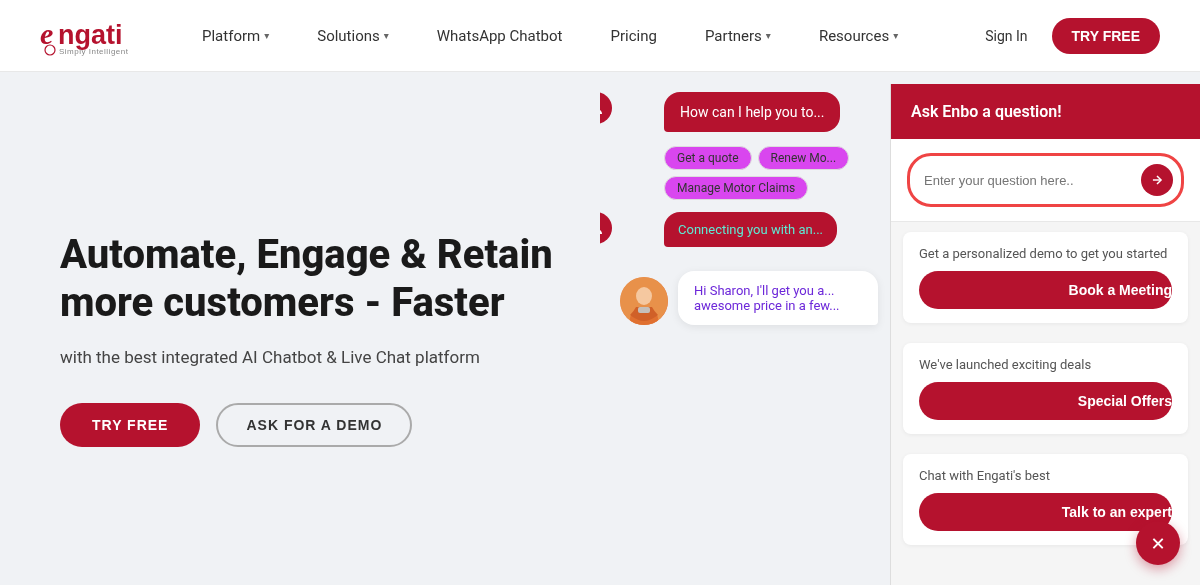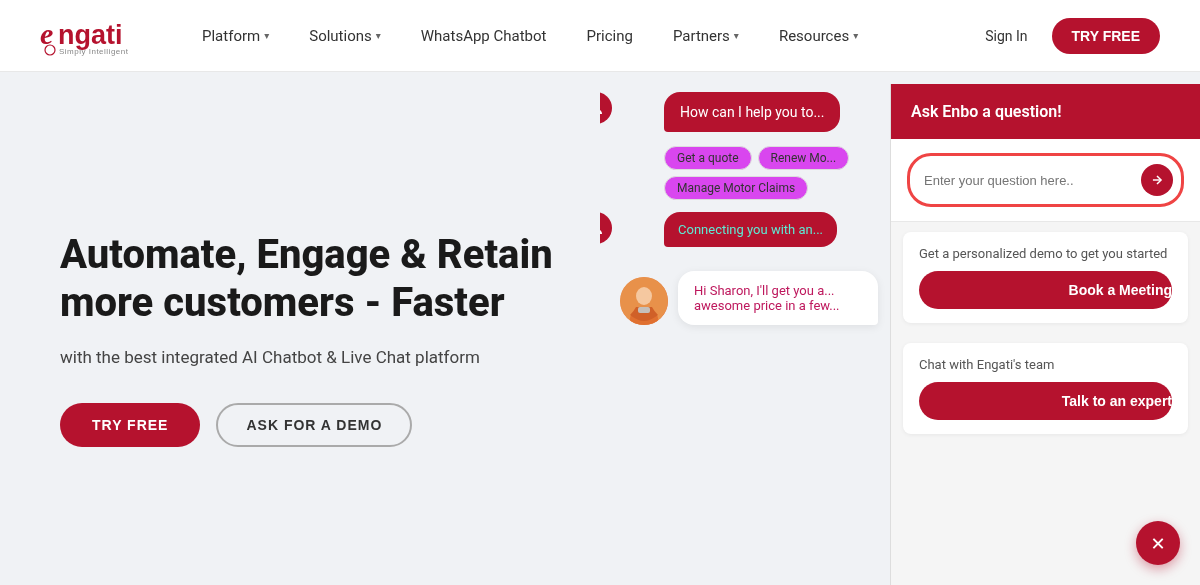--- a/index.html
+++ b/index.html
@@ -25,21 +25,21 @@
     }
     .logo-wrap {
       display: flex;
       align-items: center;
       margin-right: 40px;
       text-decoration: none;
     }
     .nav-items {
       display: flex;
       align-items: center;
-      gap: 16px;
+      gap: 24px;
       flex: 1;
     }
     .nav-item {
       display: flex;
       align-items: center;
       gap: 4px;
       padding: 8px 12px;
       font-size: 15px;
       color: #333;
       cursor: pointer;
@@ -214,21 +214,21 @@
       align-items: center;
       justify-content: center;
       overflow: hidden;
       flex-shrink: 0;
     }
     .chat-user-bubble {
       background: #fff;
       border-radius: 16px 16px 4px 16px;
       padding: 12px 16px;
       font-size: 13px;
-      color: #be185d;
+      color: #6d28d9;
       max-width: 200px;
       box-shadow: 0 2px 8px rgba(0,0,0,0.08);
     }
 
     
     .chat-panel {
       position: absolute;
       right: 0;
       top: 12px;
       width: 310px;
@@ -452,23 +452,27 @@
             </svg>
           </button>
         </div>
       </div>
 
       <div class="panel-card">
         <div class="panel-card-label">Get a personalized demo to get you started</div>
         <button class="panel-card-btn">Book a Meeting</button>
       </div>
 
-
       <div class="panel-card">
-        <div class="panel-card-label">Chat with Engati's team</div>
+        <div class="panel-card-label">We've launched exciting deals</div>
+        <button class="panel-card-btn">Special Offers</button>
+      </div>
+
+      <div class="panel-card">
+        <div class="panel-card-label">Chat with Engati's best</div>
         <button class="panel-card-btn">Talk to an expert</button>
       </div>
     </div>
 
     <div class="close-btn">✕</div>
 
   </div>
 </div>
 
 </body></html>

